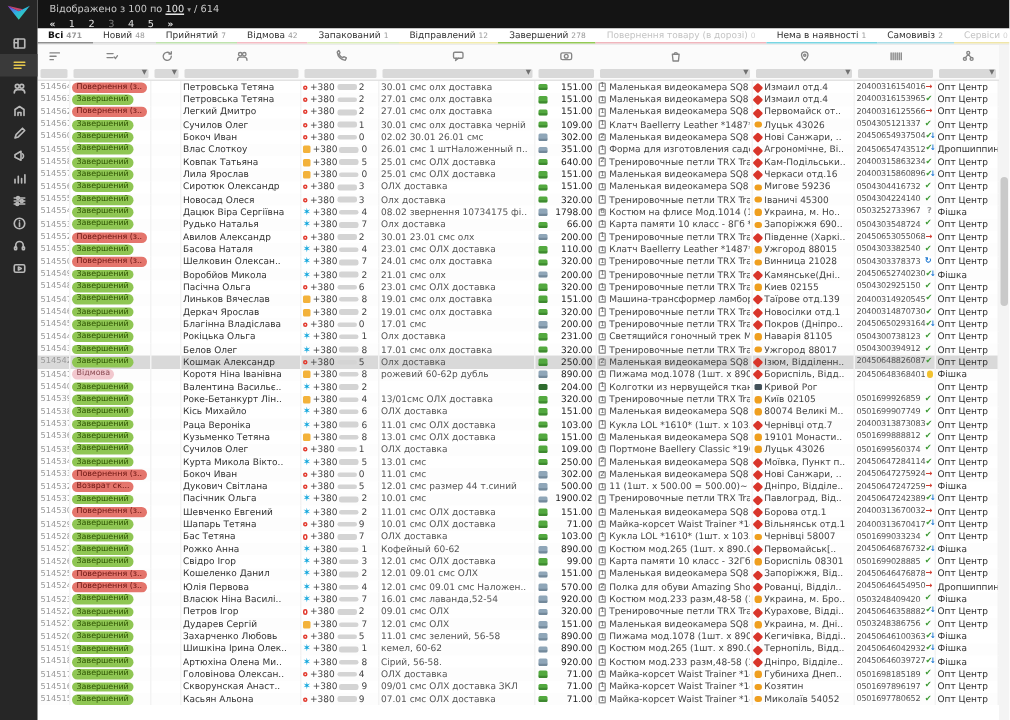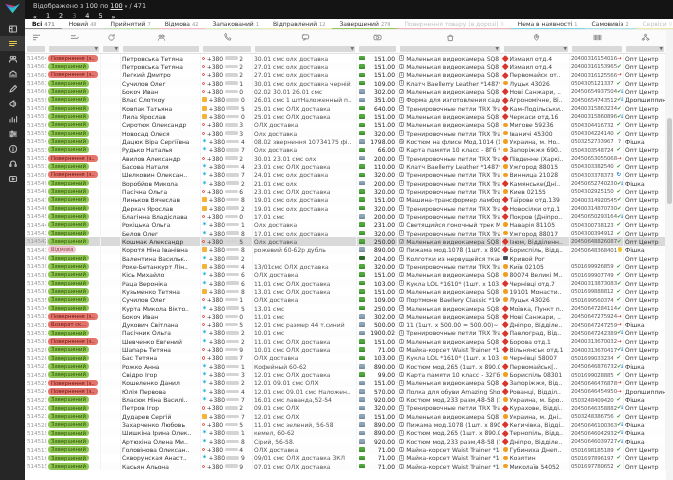--- a/index.html
+++ b/index.html
@@ -256,21 +256,21 @@
           </svg>
         </div>
       </div>
   </aside>
 
   <header class="topbar">
     <div class="shown">
       <span>Відображено з 100 по</span>
       <span class="val">100</span>
       <span class="caret">▾</span>
-      <span>/ 471</span>
+      <span>/ 614</span>
     </div>
     <div class="pager">
       <span class="nav">«</span>
       <span style="display:flex;gap:9px;">
           <span class="pg ">1</span>
           <span class="pg ">2</span>
           <span class="pg current">3</span>
           <span class="pg ">4</span>
           <span class="pg ">5</span>
         </span>

